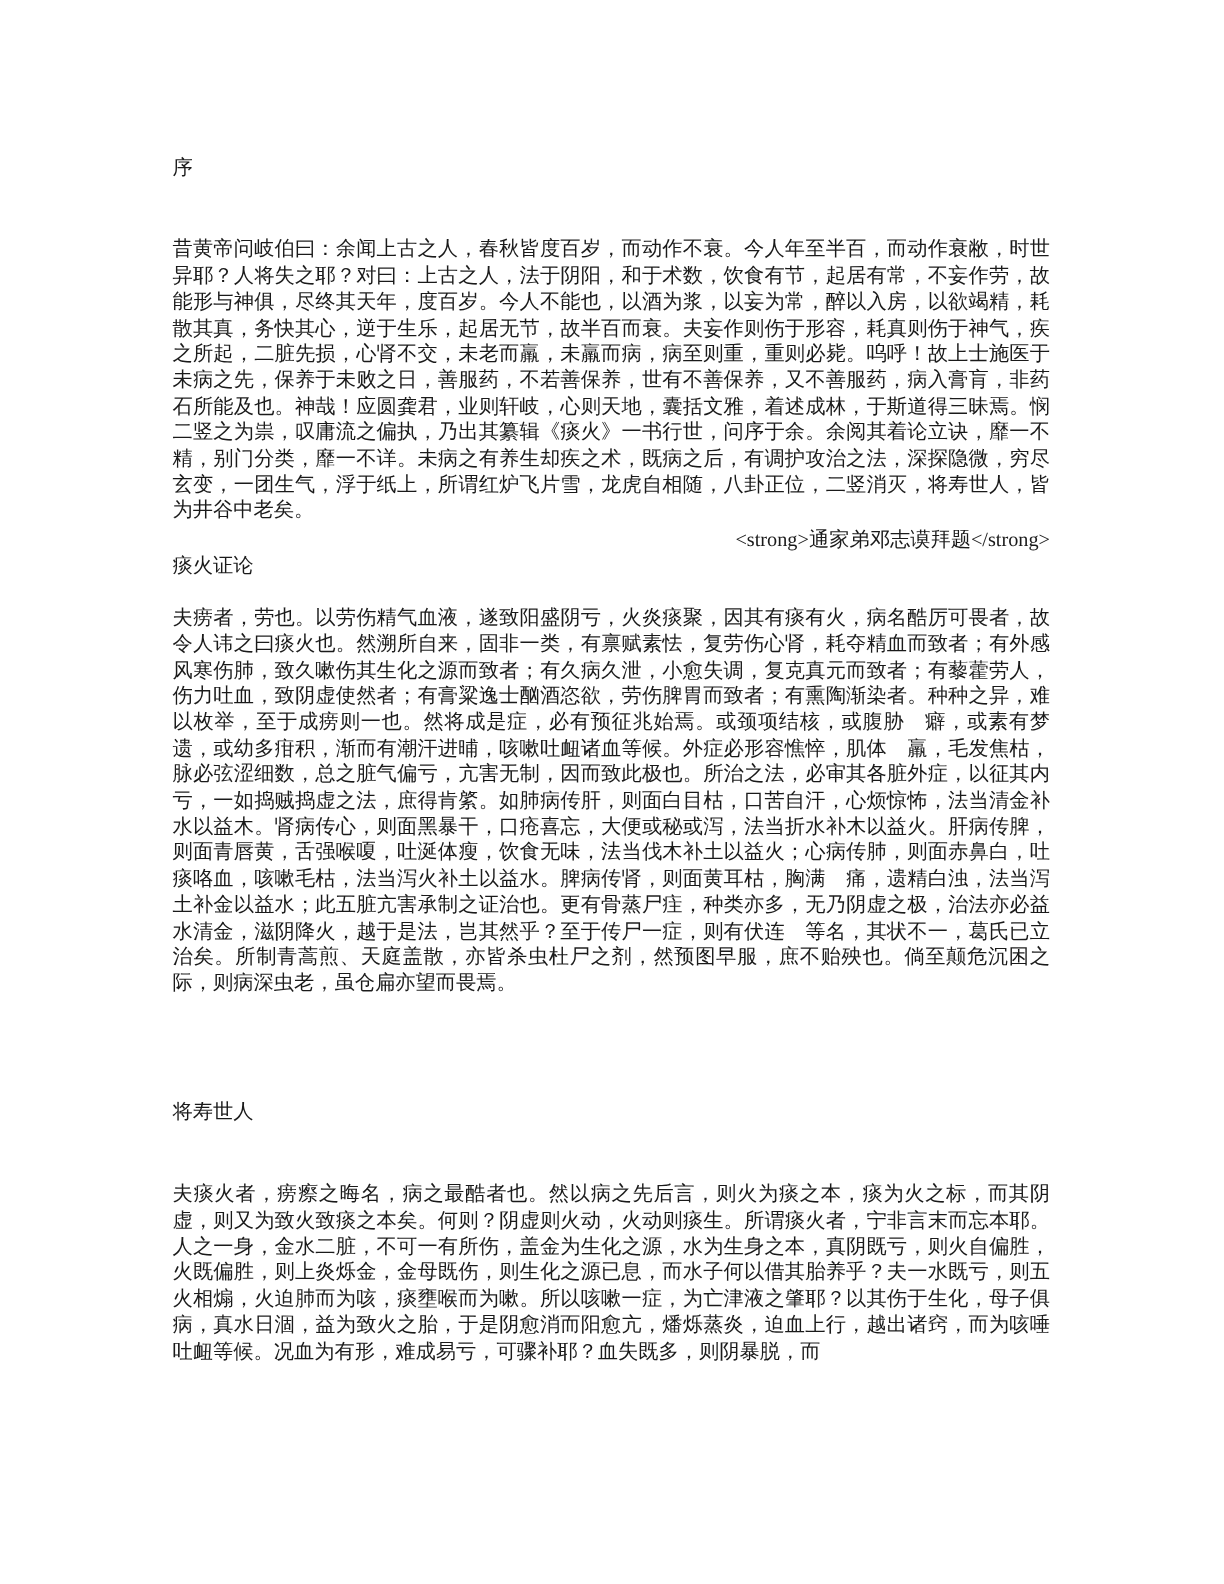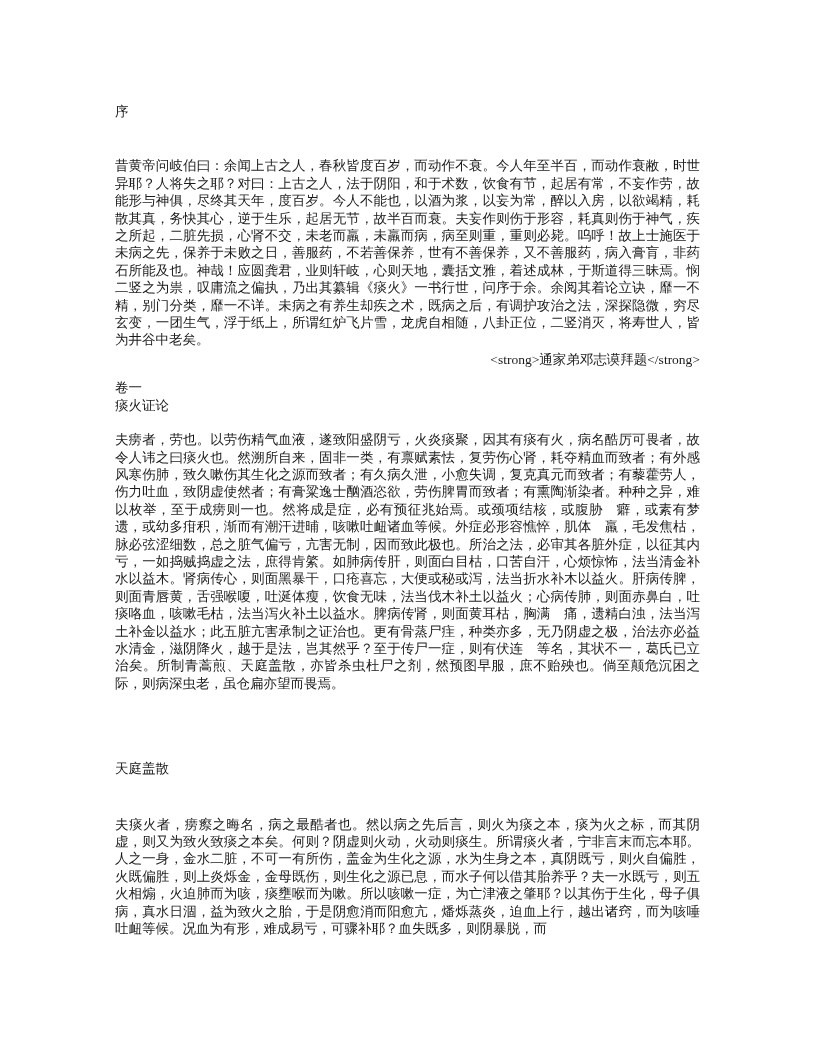--- a/index.html
+++ b/index.html
@@ -58,23 +58,22 @@
 <body>
 
 <div class="page">
 
   <div class="heading preface-heading">序</div>
 
   <p class="para">昔黄帝问岐伯曰：余闻上古之人，春秋皆度百岁，而动作不衰。今人年至半百，而动作衰敝，时世异耶？人将失之耶？对曰：上古之人，法于阴阳，和于术数，饮食有节，起居有常，不妄作劳，故能形与神俱，尽终其天年，度百岁。今人不能也，以酒为浆，以妄为常，醉以入房，以欲竭精，耗散其真，务快其心，逆于生乐，起居无节，故半百而衰。夫妄作则伤于形容，耗真则伤于神气，疾之所起，二脏先损，心肾不交，未老而羸，未羸而病，病至则重，重则必毙。呜呼！故上士施医于未病之先，保养于未败之日，善服药，不若善保养，世有不善保养，又不善服药，病入膏肓，非药石所能及也。神哉！应圆龚君，业则轩岐，心则天地，囊括文雅，着述成林，于斯道得三昧焉。悯二竖之为祟，叹庸流之偏执，乃出其纂辑《痰火》一书行世，问序于余。余阅其着论立诀，靡一不精，别门分类，靡一不详。未病之有养生却疾之术，既病之后，有调护攻治之法，深探隐微，穷尽玄变，一团生气，浮于纸上，所谓红炉飞片雪，龙虎自相随，八卦正位，二竖消灭，将寿世人，皆为井谷中老矣。</p>
 
   <p class="para signature-line">&lt;strong&gt;通家弟邓志谟拜题&lt;/strong&gt;</p>
 
-  <div class="heading volume-heading">卷一</div>
 
   <div class="heading">痰火证论</div>
 
   <p class="para chapter1-para">夫痨者，劳也。以劳伤精气血液，遂致阳盛阴亏，火炎痰聚，因其有痰有火，病名酷厉可畏者，故令人讳之曰痰火也。然溯所自来，固非一类，有禀赋素怯，复劳伤心肾，耗夺精血而致者；有外感风寒伤肺，致久嗽伤其生化之源而致者；有久病久泄，小愈失调，复克真元而致者；有藜藿劳人，伤力吐血，致阴虚使然者；有膏粱逸士酗酒恣欲，劳伤脾胃而致者；有熏陶渐染者。种种之异，难以枚举，至于成痨则一也。然将成是症，必有预征兆始焉。或颈项结核，或腹胁　癖，或素有梦遗，或幼多疳积，渐而有潮汗进晡，咳嗽吐衄诸血等候。外症必形容憔悴，肌体　羸，毛发焦枯，脉必弦涩细数，总之脏气偏亏，亢害无制，因而致此极也。所治之法，必审其各脏外症，以征其内亏，一如捣贼捣虚之法，庶得肯綮。如肺病传肝，则面白目枯，口苦自汗，心烦惊怖，法当清金补水以益木。肾病传心，则面黑暴干，口疮喜忘，大便或秘或泻，法当折水补木以益火。肝病传脾，则面青唇黄，舌强喉嗄，吐涎体瘦，饮食无味，法当伐木补土以益火；心病传肺，则面赤鼻白，吐痰咯血，咳嗽毛枯，法当泻火补土以益水。脾病传肾，则面黄耳枯，胸满　痛，遗精白浊，法当泻土补金以益水；此五脏亢害承制之证治也。更有骨蒸尸疰，种类亦多，无乃阴虚之极，治法亦必益水清金，滋阴降火，越于是法，岂其然乎？至于传尸一症，则有伏连　等名，其状不一，葛氏已立治矣。所制青蒿煎、天庭盖散，亦皆杀虫杜尸之剂，然预图早服，庶不贻殃也。倘至颠危沉困之际，则病深虫老，虽仓扁亦望而畏焉。</p>
 
-  <div class="heading chapter2-heading">天庭盖散</div>
+  <div class="heading chapter2-heading">将寿世人</div>
 
   <p class="para chapter2-para">夫痰火者，痨瘵之晦名，病之最酷者也。然以病之先后言，则火为痰之本，痰为火之标，而其阴虚，则又为致火致痰之本矣。何则？阴虚则火动，火动则痰生。所谓痰火者，宁非言末而忘本耶。人之一身，金水二脏，不可一有所伤，盖金为生化之源，水为生身之本，真阴既亏，则火自偏胜，火既偏胜，则上炎烁金，金母既伤，则生化之源已息，而水子何以借其胎养乎？夫一水既亏，则五火相煽，火迫肺而为咳，痰壅喉而为嗽。所以咳嗽一症，为亡津液之肇耶？以其伤于生化，母子俱病，真水日涸，益为致火之胎，于是阴愈消而阳愈亢，燔烁蒸炎，迫血上行，越出诸窍，而为咳唾吐衄等候。况血为有形，难成易亏，可骤补耶？血失既多，则阴暴脱，而</p>
 
 </div>
 
 </body></html>

